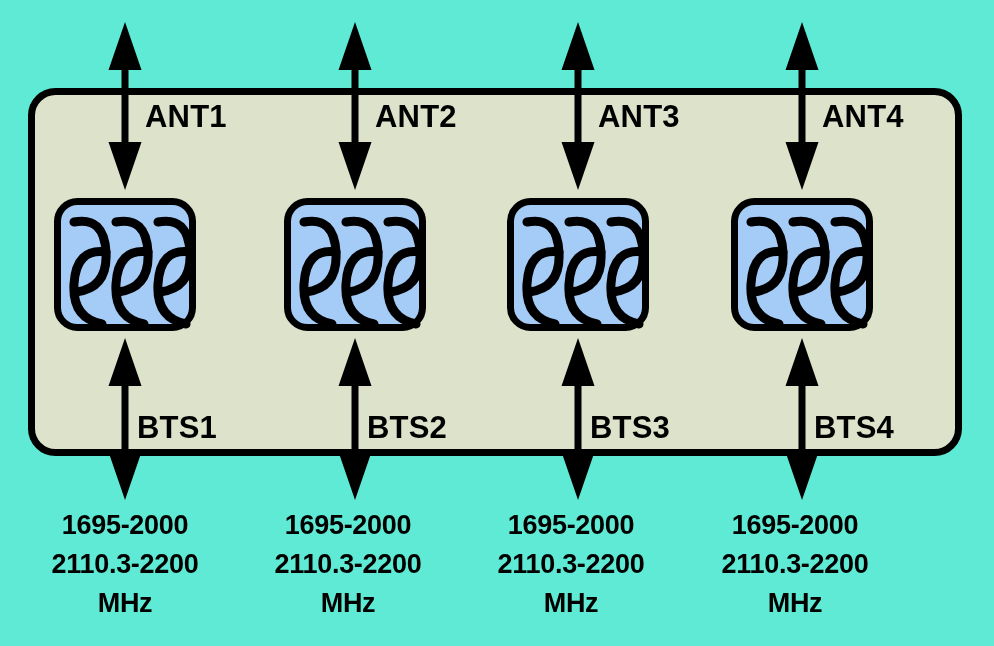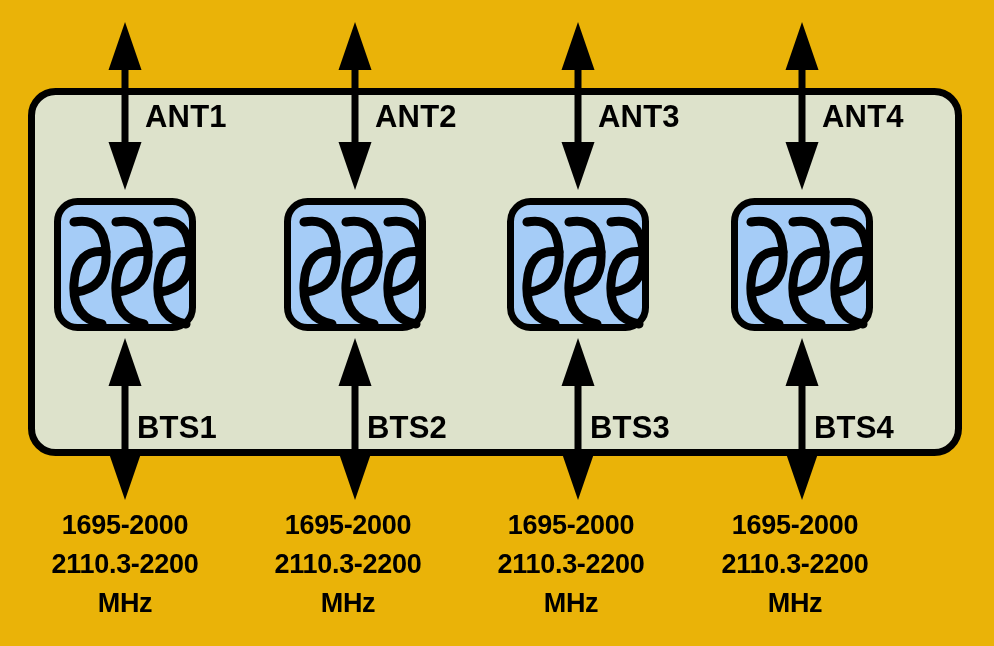--- a/index.html
+++ b/index.html
@@ -8,21 +8,21 @@
     padding: 0;
     background: #ffffff;
   }
   body {
     font-family: "Liberation Sans", "DejaVu Sans", sans-serif;
   }
   #diagram-root {
     position: relative;
     width: 994px;
     height: 646px;
-    background: #eab308;
+    background: #5eead4;
     overflow: hidden;
   }
   #diagram-svg {
     position: absolute;
     left: 0;
     top: 0;
     width: 994px;
     height: 646px;
     display: block;
   }

